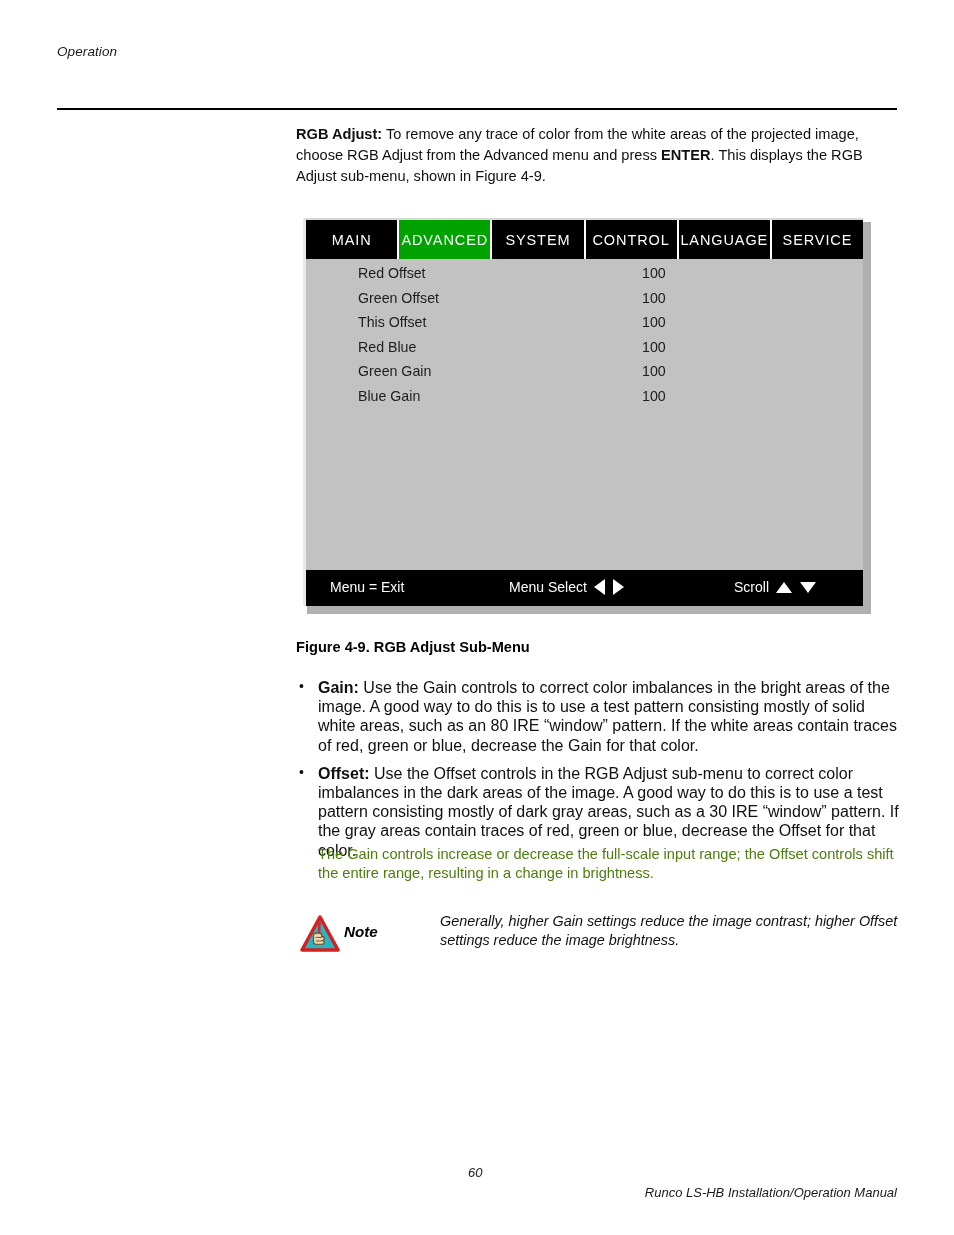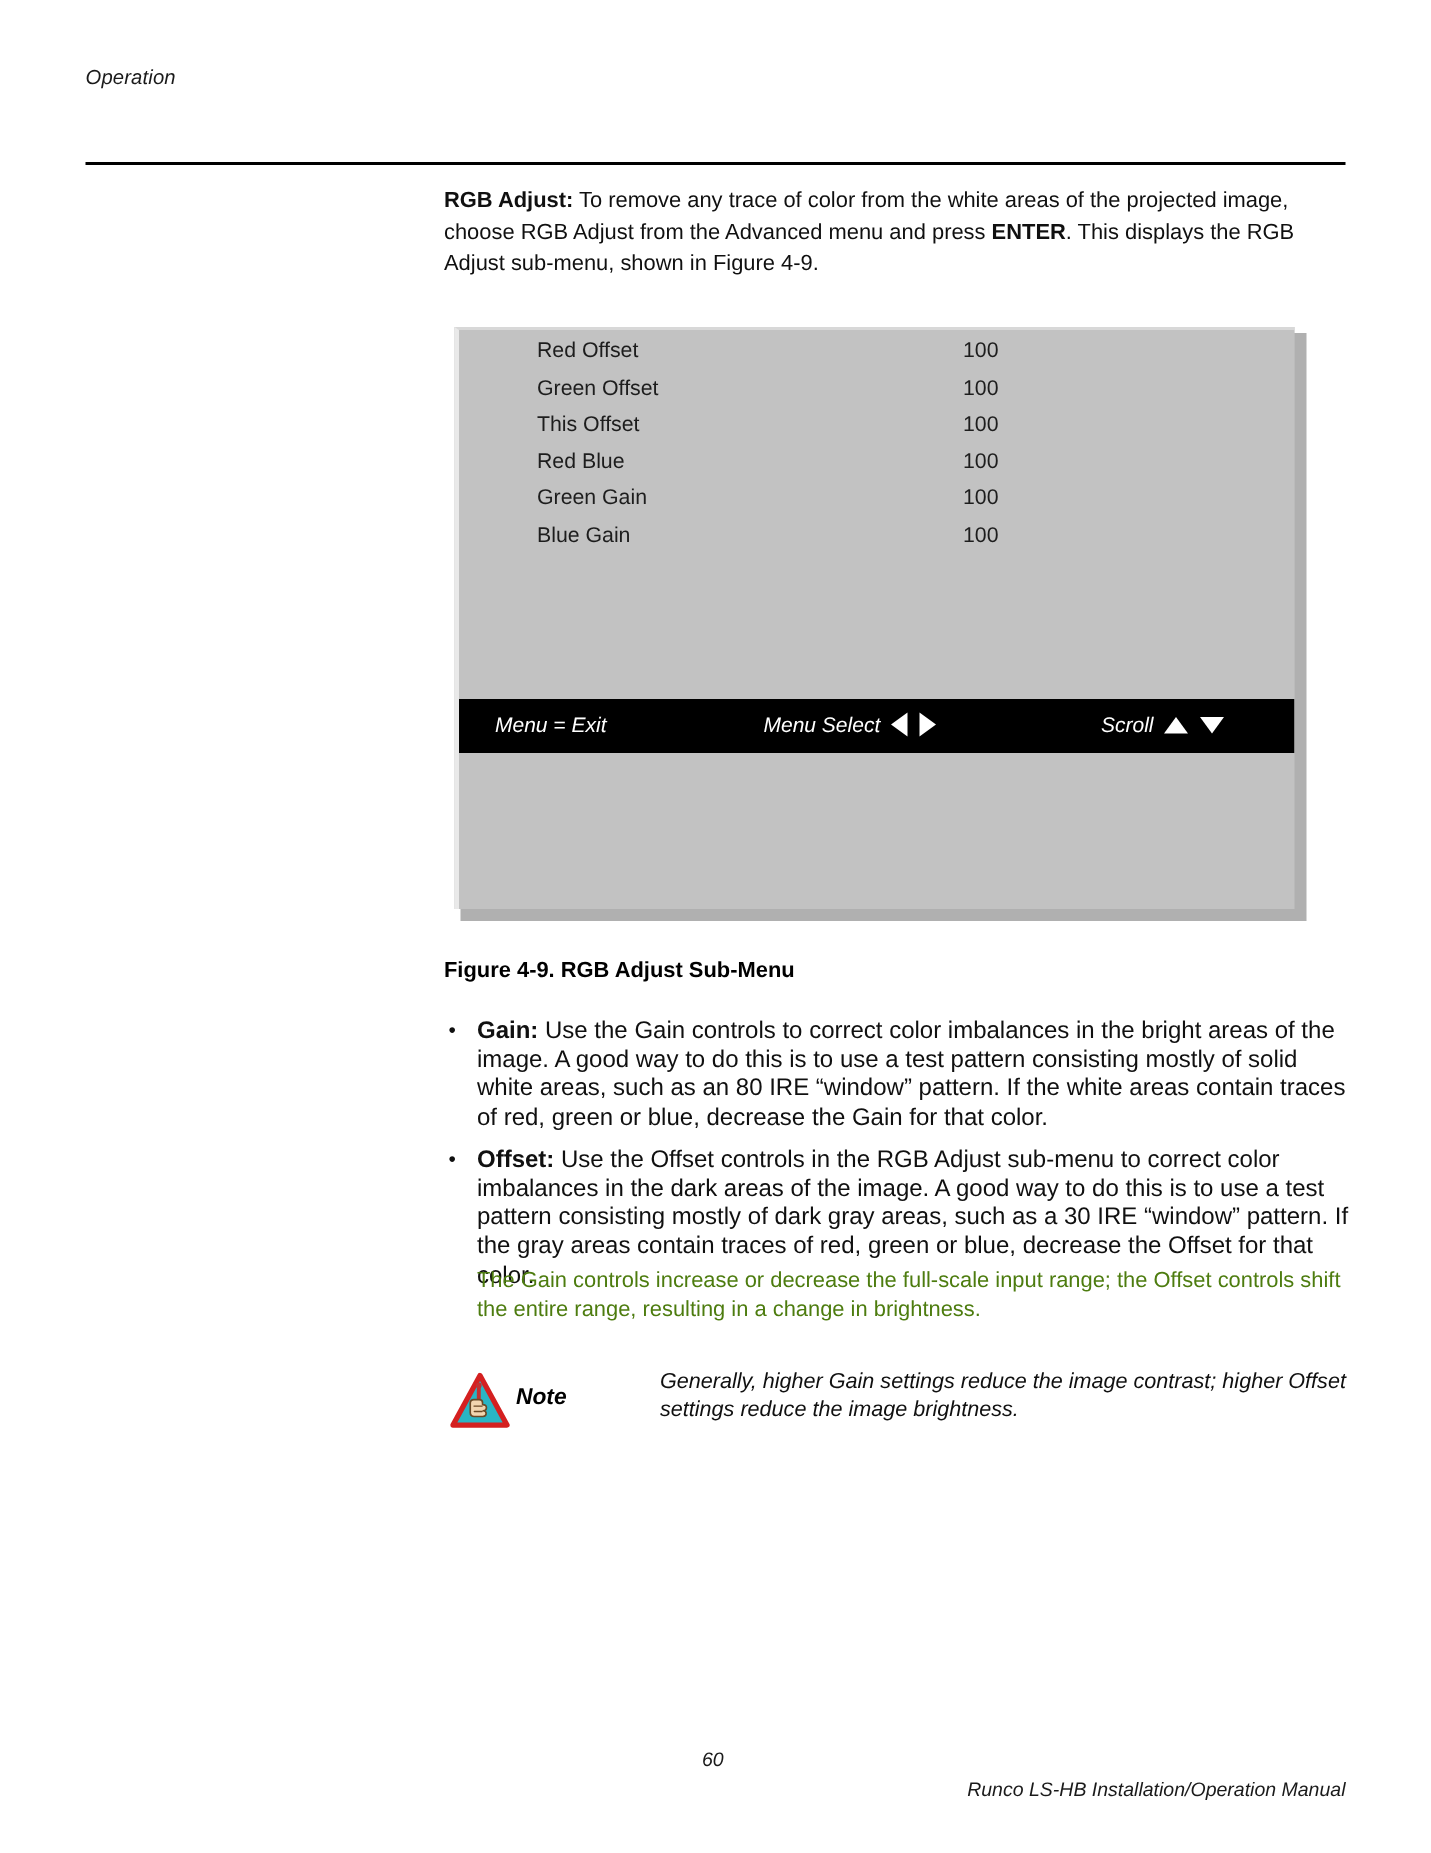--- a/index.html
+++ b/index.html
@@ -98,22 +98,23 @@
     box-sizing: border-box;
     font-family: "Liberation Sans", sans-serif;
   }
   .osd-tab:last-child { border-right: none; }
   .osd-tab.active {
     background: #00a200;
     color: #ffffff;
   }
   .osd-body {
     position: relative;
-    height: 246px;
+    height: 311px;
     background: #c2c2c2;
+    border-radius: 19px;
   }
   .osd-row {
     position: relative;
     height: 24.6px;
     font-size: 14.2px;
     color: #1d1d1d;
   }
   .osd-row .lbl {
     position: absolute;
     left: 52px;
@@ -126,21 +127,20 @@
     width: 70px;
     top: 0;
   }
   .osd-rows-inner { padding-top: 6px; }
   .osd-footer {
     position: relative;
     height: 36px;
     background: #000000;
     color: #ffffff;
     font-size: 14px;
-    font-style: italic;
   }
   .osd-footer .fseg {
     position: absolute;
     top: 9px;
     display: flex;
     align-items: center;
     gap: 7px;
     white-space: nowrap;
   }
   .f-exit  { left: 24px; }
@@ -260,20 +260,40 @@
 <div class="head-rule"></div>
 
 <div class="content">
   <p class="para"><b>RGB Adjust:</b><span> To remove any trace of color from the white areas of the projected image, choose RGB Adjust from the Advanced menu and press </span><b>ENTER</b><span>. This displays the RGB Adjust sub-menu, shown in Figure 4-9.</span></p>
 </div>
 
 <div class="osd-wrap">
   <div class="osd-shadow"></div>
   <div class="osd">
 
+    <div class="osd-tabs">
+      <div class="osd-tab">
+          <span>MAIN</span>
+        </div>
+      <div class="osd-tab active">
+          <span>ADVANCED</span>
+        </div>
+      <div class="osd-tab">
+          <span>SYSTEM</span>
+        </div>
+      <div class="osd-tab">
+          <span>CONTROL</span>
+        </div>
+      <div class="osd-tab">
+          <span>LANGUAGE</span>
+        </div>
+      <div class="osd-tab">
+          <span>SERVICE</span>
+        </div>
+    </div>
 
     <div class="osd-body">
       <div class="osd-rows-inner">
         <div class="osd-row">
           <span class="lbl">Red Offset</span>
           <span class="val">100</span>
         </div>
         <div class="osd-row">
           <span class="lbl">Green Offset</span>
           <span class="val">100</span>

